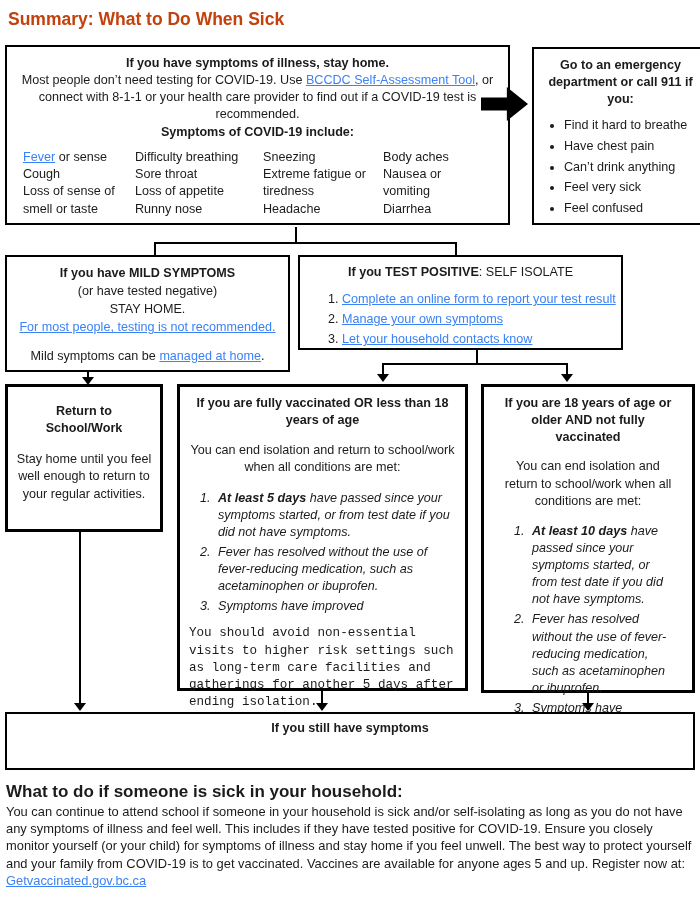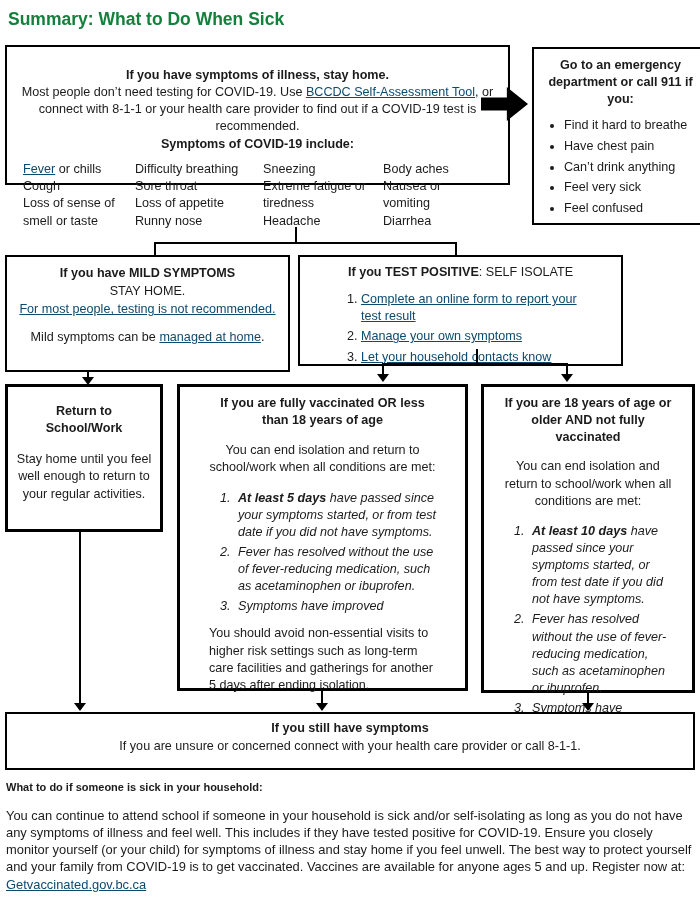--- a/index.html
+++ b/index.html
@@ -16,37 +16,37 @@
     background: #ffffff;
     overflow: hidden;
     font-size: 12.6px;
     line-height: 1.36;
   }
   .doc-title {
     position: absolute;
     left: 8px; top: 8px;
     font-size: 17.5px;
     font-weight: bold;
-    color: #15803d;
+    color: #c2410c;
   }
   .box {
     position: absolute;
     border: 2px solid #000;
     background: #fff;
   }
   .box-thick { border-width: 3px; }
   .center { text-align: center; }
   .bold { font-weight: bold; }
   a.link, .link {
-    color: #0c4a6e;
+    color: #3b82f6;
     text-decoration: underline;
     cursor: pointer;
   }
   
-  .top-box { left: 5px; top: 45px; width: 505px; height: 140px; padding: 20px 14px 6px 14px; }
+  .top-box { left: 5px; top: 45px; width: 505px; height: 180px; padding: 8px 14px 6px 14px; }
   .symptom-cols { display: flex; margin-top: 8px; margin-left: 2px; text-align: left; }
   .symptom-col { line-height: 1.38; }
   .sc1 { width: 112px; }
   .sc2 { width: 128px; }
   .sc3 { width: 120px; }
   .sc4 { width: 110px; }
   
   .er-box { left: 532px; top: 47px; width: 177px; height: 178px; padding: 8px 6px 6px 6px; }
   .er-box ul { list-style: disc; padding-left: 24px; margin-top: 9px; text-align: left; }
   .er-box li { margin-bottom: 3.5px; }
@@ -64,57 +64,57 @@
     position: absolute;
     width: 0; height: 0;
     border-left: 6px solid transparent;
     border-right: 6px solid transparent;
     border-top: 8px solid #000;
   }
   
   .mild-box { left: 5px; top: 255px; width: 285px; height: 117px; padding: 8px 10px; }
   .mild-box .row { margin-bottom: 1px; }
   .mild-gap { height: 10px; }
-  .pos-box { left: 298px; top: 255px; width: 325px; height: 111px; padding: 7px 23px; }
+  .pos-box { left: 298px; top: 255px; width: 325px; height: 95px; padding: 7px 4px; }
   .pos-box ol { margin: 10px 0 0 0; padding-left: 38px; text-align: left; }
   .pos-box li { margin-bottom: 3px; }
   
   .return-box { left: 5px; top: 384px; width: 158px; height: 148px; padding: 16px 8px; }
   .return-box .title { margin-bottom: 14px; }
-  .vacc-box { left: 177px; top: 384px; width: 291px; height: 307px; padding: 8px 28px; }
+  .vacc-box { left: 177px; top: 384px; width: 291px; height: 307px; padding: 8px 8px; }
   .vacc-box .title { margin-bottom: 13px; }
   .vacc-box .sub { margin-bottom: 13px; }
   .vacc-box ol, .unvacc-box ol { padding-left: 26px; text-align: left; margin-bottom: 10px; font-style: italic; }
   .vacc-box li, .unvacc-box li { margin-bottom: 3px; padding-left: 4px; }
-  .vacc-box .note { text-align: left; margin-left: 1px; }
+  .vacc-box .note { text-align: left; margin-left: 1px; font-family: Liberation Mono, monospace; }
   .unvacc-box { left: 481px; top: 384px; width: 214px; height: 309px; padding: 8px 18px; }
   .unvacc-box .title { margin-bottom: 12px; }
   .unvacc-box .sub { margin-bottom: 13px; }
   
   .still-box { left: 5px; top: 712px; width: 690px; height: 58px; padding: 6px 10px; }
   .still-box .row { margin-bottom: 1px; }
   
   .household { position: absolute; left: 6px; top: 780px; width: 689px; }
-  .household h2 { font-size: 11px; font-weight: bold; margin-bottom: 12px; }
+  .household h2 { font-size: 17px; font-weight: bold; margin-bottom: 0; }
   .household p { font-size: 12.9px; line-height: 1.33; }
 </style>
 </head>
 <body>
 
 <div class="page">
 
   <div class="doc-title">Summary: What to Do When Sick</div>
 
   <div class="box top-box center">
     <div class="bold">If you have symptoms of illness, stay home.</div>
     <div><span>Most people don’t need testing for COVID-19. Use </span><a class="link">BCCDC Self-Assessment Tool</a><span>, or connect with 8-1-1 or your health care provider to find out if a COVID-19 test is recommended.</span></div>
     <div class="bold">Symptoms of COVID-19 include:</div>
     <div class="symptom-cols">
       <div class="symptom-col sc1">
-        <div><a class="link">Fever</a><span> or chills</span></div>
+        <div><a class="link">Fever</a><span> or sense</span></div>
         <div>Cough</div>
         <div>Loss of sense of</div>
         <div>smell or taste</div>
       </div>
       <div class="symptom-col sc2">
         <div>Difficulty breathing</div>
         <div>Sore throat</div>
         <div>Loss of appetite</div>
         <div>Runny nose</div>
       </div>
@@ -146,20 +146,21 @@
     </ul>
   </div>
 
   <div class="vline" style="left:295px; top:227px; width:2px; height:17px;"></div>
   <div class="hline" style="left:154px; top:242px; width:303px; height:2px;"></div>
   <div class="vline" style="left:154px; top:242px; width:2px; height:13px;"></div>
   <div class="vline" style="left:455px; top:242px; width:2px; height:13px;"></div>
 
   <div class="box mild-box center">
     <div class="row bold">If you have MILD SYMPTOMS</div>
+    <div class="row">(or have tested negative)</div>
     <div class="row">STAY HOME.</div>
     <div class="row"><a class="link">For most people, testing is not recommended.</a></div>
     <div class="mild-gap"></div>
     <div class="row"><span>Mild symptoms can be </span><a class="link">managed at home</a><span>.</span></div>
   </div>
 
   <div class="box pos-box">
     <div class="center"><span class="bold">If you TEST POSITIVE</span><span>: SELF ISOLATE</span></div>
     <ol>
       <li><a class="link">Complete an online form to report your test result</a></li>
@@ -206,21 +207,20 @@
 
   <div class="vline" style="left:79px; top:532px; width:2px; height:172px;"></div>
   <div class="arrowhead" style="left:74px; top:703px;"></div>
   <div class="vline" style="left:321px; top:691px; width:2px; height:13px;"></div>
   <div class="arrowhead" style="left:316px; top:703px;"></div>
   <div class="vline" style="left:587px; top:693px; width:2px; height:11px;"></div>
   <div class="arrowhead" style="left:582px; top:703px;"></div>
 
   <div class="box still-box center">
     <div class="row bold">If you still have symptoms</div>
-    <div class="row">If you are unsure or concerned connect with your health care provider or call 8-1-1.</div>
   </div>
 
   <div class="household">
     <h2>What to do if someone is sick in your household:</h2>
     <p><span>You can continue to attend school if someone in your household is sick and/or self-isolating as long as you do not have any symptoms of illness and feel well. This includes if they have tested positive for COVID-19. Ensure you closely monitor yourself (or your child) for symptoms of illness and stay home if you feel unwell. The best way to protect yourself and your family from COVID-19 is to get vaccinated. Vaccines are available for anyone ages 5 and up. Register now at:</span><br>
     <a class="link">Getvaccinated.gov.bc.ca</a></p>
   </div>
 
 </div>
 

